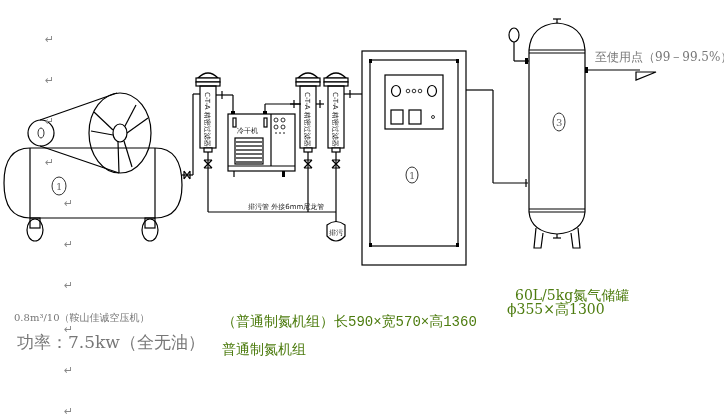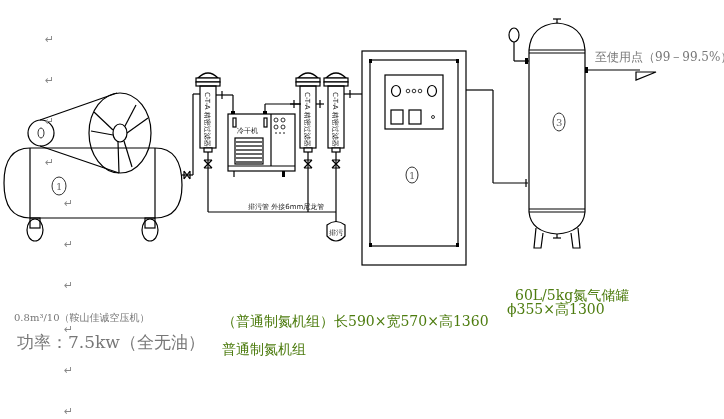--- a/index.html
+++ b/index.html
@@ -195,19 +195,19 @@
 <span class="pm" style="left:64px;top:197px;">↵</span>
 <span class="pm" style="left:64px;top:238px;">↵</span>
 <span class="pm" style="left:64px;top:279px;">↵</span>
 <span class="pm" style="left:64px;top:323px;">↵</span>
 <span class="pm" style="left:64px;top:364px;">↵</span>
 <span class="pm" style="left:64px;top:405px;">↵</span>
 
 <div class="lbl" style="left:14px;top:311px;font-size:10px;">0.8m³/10（鞍山佳诚空压机）</div>
 <div class="lbl" style="left:17px;top:331px;font-size:17px;">功率：7.5kw（全无油）</div>
 
-<div class="lbl2" style="left:222px;top:313px;">（普通制氮机组）长590×宽570×高1360</div>
+<div class="lbl2" style="left:222px;top:313px;font-family:Liberation Mono, monospace;">（普通制氮机组）长590×宽570×高1360</div>
 <div class="lbl2" style="left:222px;top:341px;">普通制氮机组</div>
 
 <div class="lbl2" style="left:515px;top:287px;">60L/5kg氮气储罐</div>
 <div class="lbl2" style="left:507px;top:301px;">ϕ355×高1300</div>
 
 <div class="lbl" style="left:595px;top:49px;font-size:12px;">至使用点（99－99.5%）</div>
 
 </body></html>

